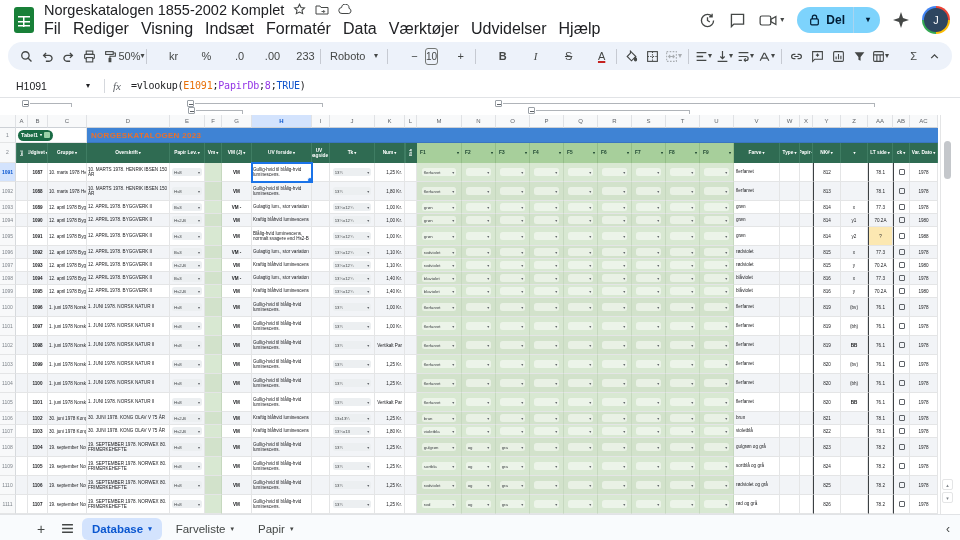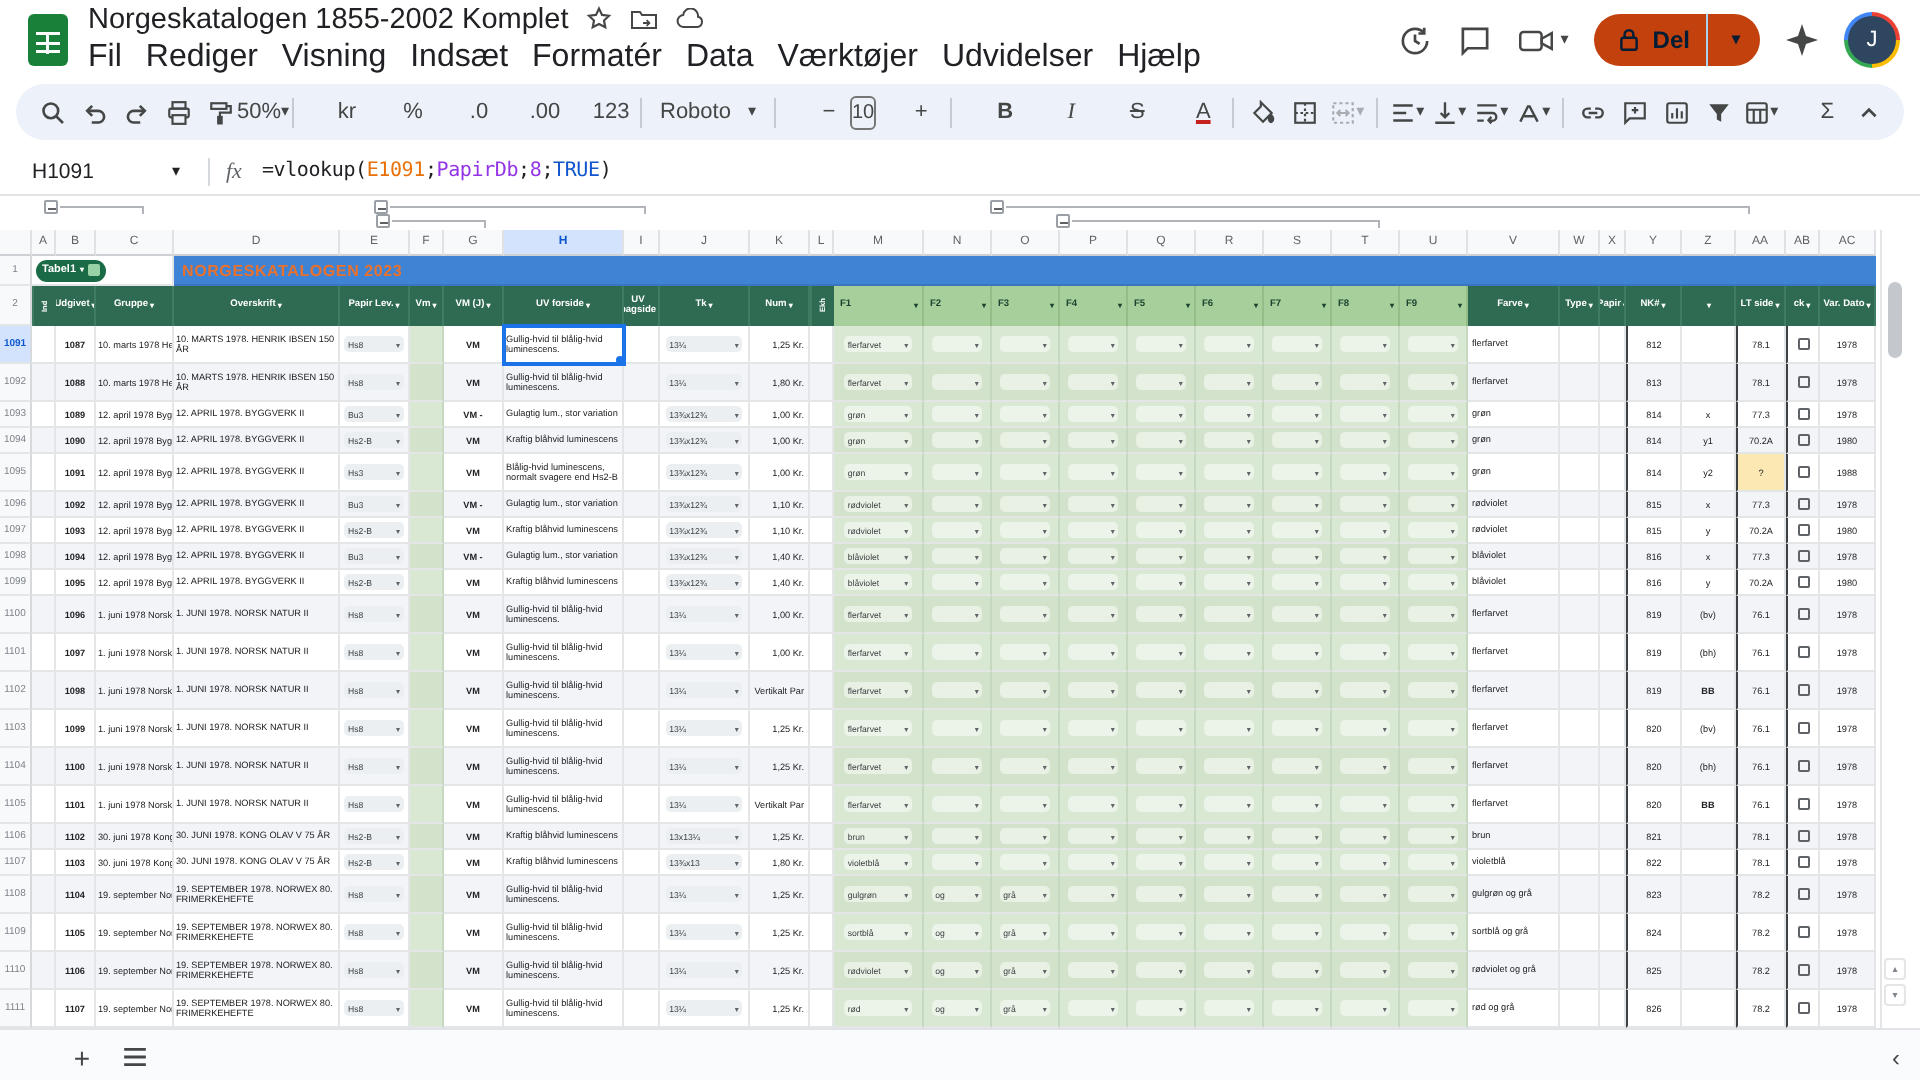--- a/index.html
+++ b/index.html
@@ -16,21 +16,21 @@
       linear-gradient(#fff,#fff) 0 0/12px 1.5px no-repeat,
       linear-gradient(#fff,#fff) 0 4.5px/12px 1.5px no-repeat,
       linear-gradient(#fff,#fff) 0 9px/12px 1.5px no-repeat,
       linear-gradient(#fff,#fff) 5.2px 0/1.5px 11px no-repeat;}
   .title-col{display:flex;flex-direction:column;justify-content:center;}
   .title-row{display:flex;align-items:center;gap:9px;}
   .doc-title{font-size:14.5px;color:#202124;}
   .menu-row{display:flex;margin-top:1px;margin-left:-6px;}
   .menu-item{font-size:16px;color:#202124;padding:1px 6px;border-radius:4px;}
   .top-right{margin-left:auto;display:flex;align-items:center;gap:13px;}
-  .share-pill{display:flex;align-items:center;background:#c2410c;border-radius:14px;height:26px;padding:0 4px 0 12px;gap:6px;color:#001d35;font-size:12px;font-weight:bold;}
+  .share-pill{display:flex;align-items:center;background:#7dd3fc;border-radius:14px;height:26px;padding:0 4px 0 12px;gap:6px;color:#001d35;font-size:12px;font-weight:bold;}
   .share-sep{width:1px;height:26px;background:#a8d4f0;margin-left:2px;}
   .car{font-size:8px;color:inherit;line-height:1;}
   .avatar-ring{width:28px;height:28px;border-radius:50%;padding:2px;
     background:conic-gradient(#ea4335 0 25%,#fbbc04 25% 50%,#34a853 50% 75%,#4285f4 75% 100%);}
   .avatar{width:24px;height:24px;border-radius:50%;background:#2e4660;color:#fff;font-size:11px;display:flex;align-items:center;justify-content:center;}
 
   
   .toolbar-wrap{padding:2px 8px 4px;}
   .toolbar{height:28px;background:#edf2fa;border-radius:14px;display:flex;align-items:center;padding:0 8px;font-size:11px;color:#444746;}
   .tbtn{min-width:21px;height:22px;display:flex;align-items:center;justify-content:center;border-radius:4px;gap:0;padding:0 2px;white-space:nowrap;}
@@ -238,21 +238,21 @@
       </span>
   <span class="tbtn">
         <span>50%</span>
         <span class="car">▾</span>
       </span>
   <span class="tsep"></span>
   <span class="tbtn glyph">kr</span>
   <span class="tbtn glyph">%</span>
   <span class="tbtn glyph">.0</span>
   <span class="tbtn glyph">.00</span>
-  <span class="tbtn glyph">123</span>
+  <span class="tbtn glyph">233</span>
   <span class="tsep"></span>
   <span class="tbtn" style="min-width:58px;justify-content:space-between;padding:0 5px;">
         <span>Roboto</span>
         <span class="car">▾</span>
       </span>
   <span class="tsep"></span>
   <span class="tbtn glyph">−</span>
   <span class="size-box">10</span>
   <span class="tbtn glyph">+</span>
   <span class="tsep"></span>
@@ -2541,14 +2541,28 @@
   </div>
 </div>
 
 <div class="tabbar">
   <span class="tab-icon-btn">+</span>
   <span class="tab-icon-btn">
     <svg width="13" height="11" viewBox="0 0 12 10" stroke="#444746" stroke-width="1.3">
         <path d="M1 1.5h10M1 5h10M1 8.5h10"></path>
       </svg>
   </span>
+  <span id="tabs" style="display:flex;align-items:center;">
+      <div class="tab active">
+        <span>Database</span>
+        <span class="car">▾</span>
+      </div>
+      <div class="tab">
+        <span>Farveliste</span>
+        <span class="car">▾</span>
+      </div>
+      <div class="tab">
+        <span>Papir</span>
+        <span class="car">▾</span>
+      </div>
+    </span>
   <span class="tab-left-chevron">‹</span>
 </div>
 
 </body></html>

